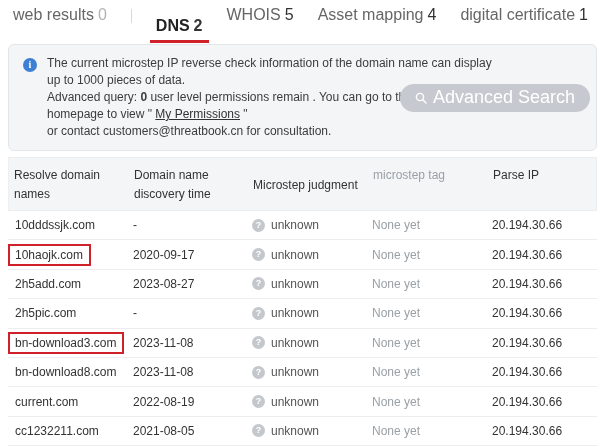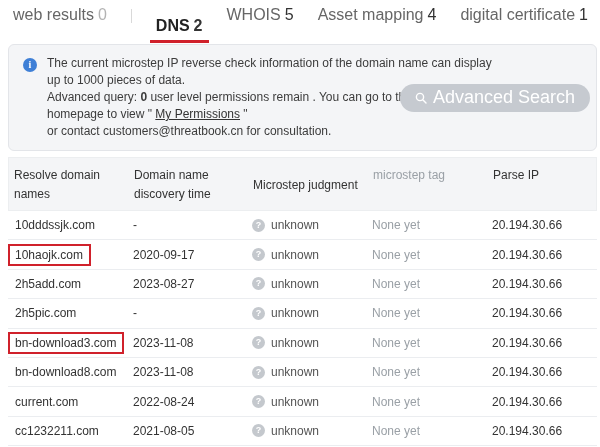--- a/index.html
+++ b/index.html
@@ -146,21 +146,21 @@
         <div class="td col-date date-text">2023-11-08</div>
         <div class="td col-judg">
           <span class="q-icon">?</span>
           <span class="judg-text">unknown</span>
         </div>
         <div class="td col-tag">None yet</div>
         <div class="td col-ip ip-text">20.194.30.66</div>
       </div>
       <div class="tr">
         <div class="td col-domain"><span class="domain">current.com</span></div>
-        <div class="td col-date date-text">2022-08-24</div>
+        <div class="td col-date date-text">2022-08-19</div>
         <div class="td col-judg">
           <span class="q-icon">?</span>
           <span class="judg-text">unknown</span>
         </div>
         <div class="td col-tag">None yet</div>
         <div class="td col-ip ip-text">20.194.30.66</div>
       </div>
       <div class="tr">
         <div class="td col-domain"><span class="domain">cc1232211.com</span></div>
         <div class="td col-date date-text">2021-08-05</div>

